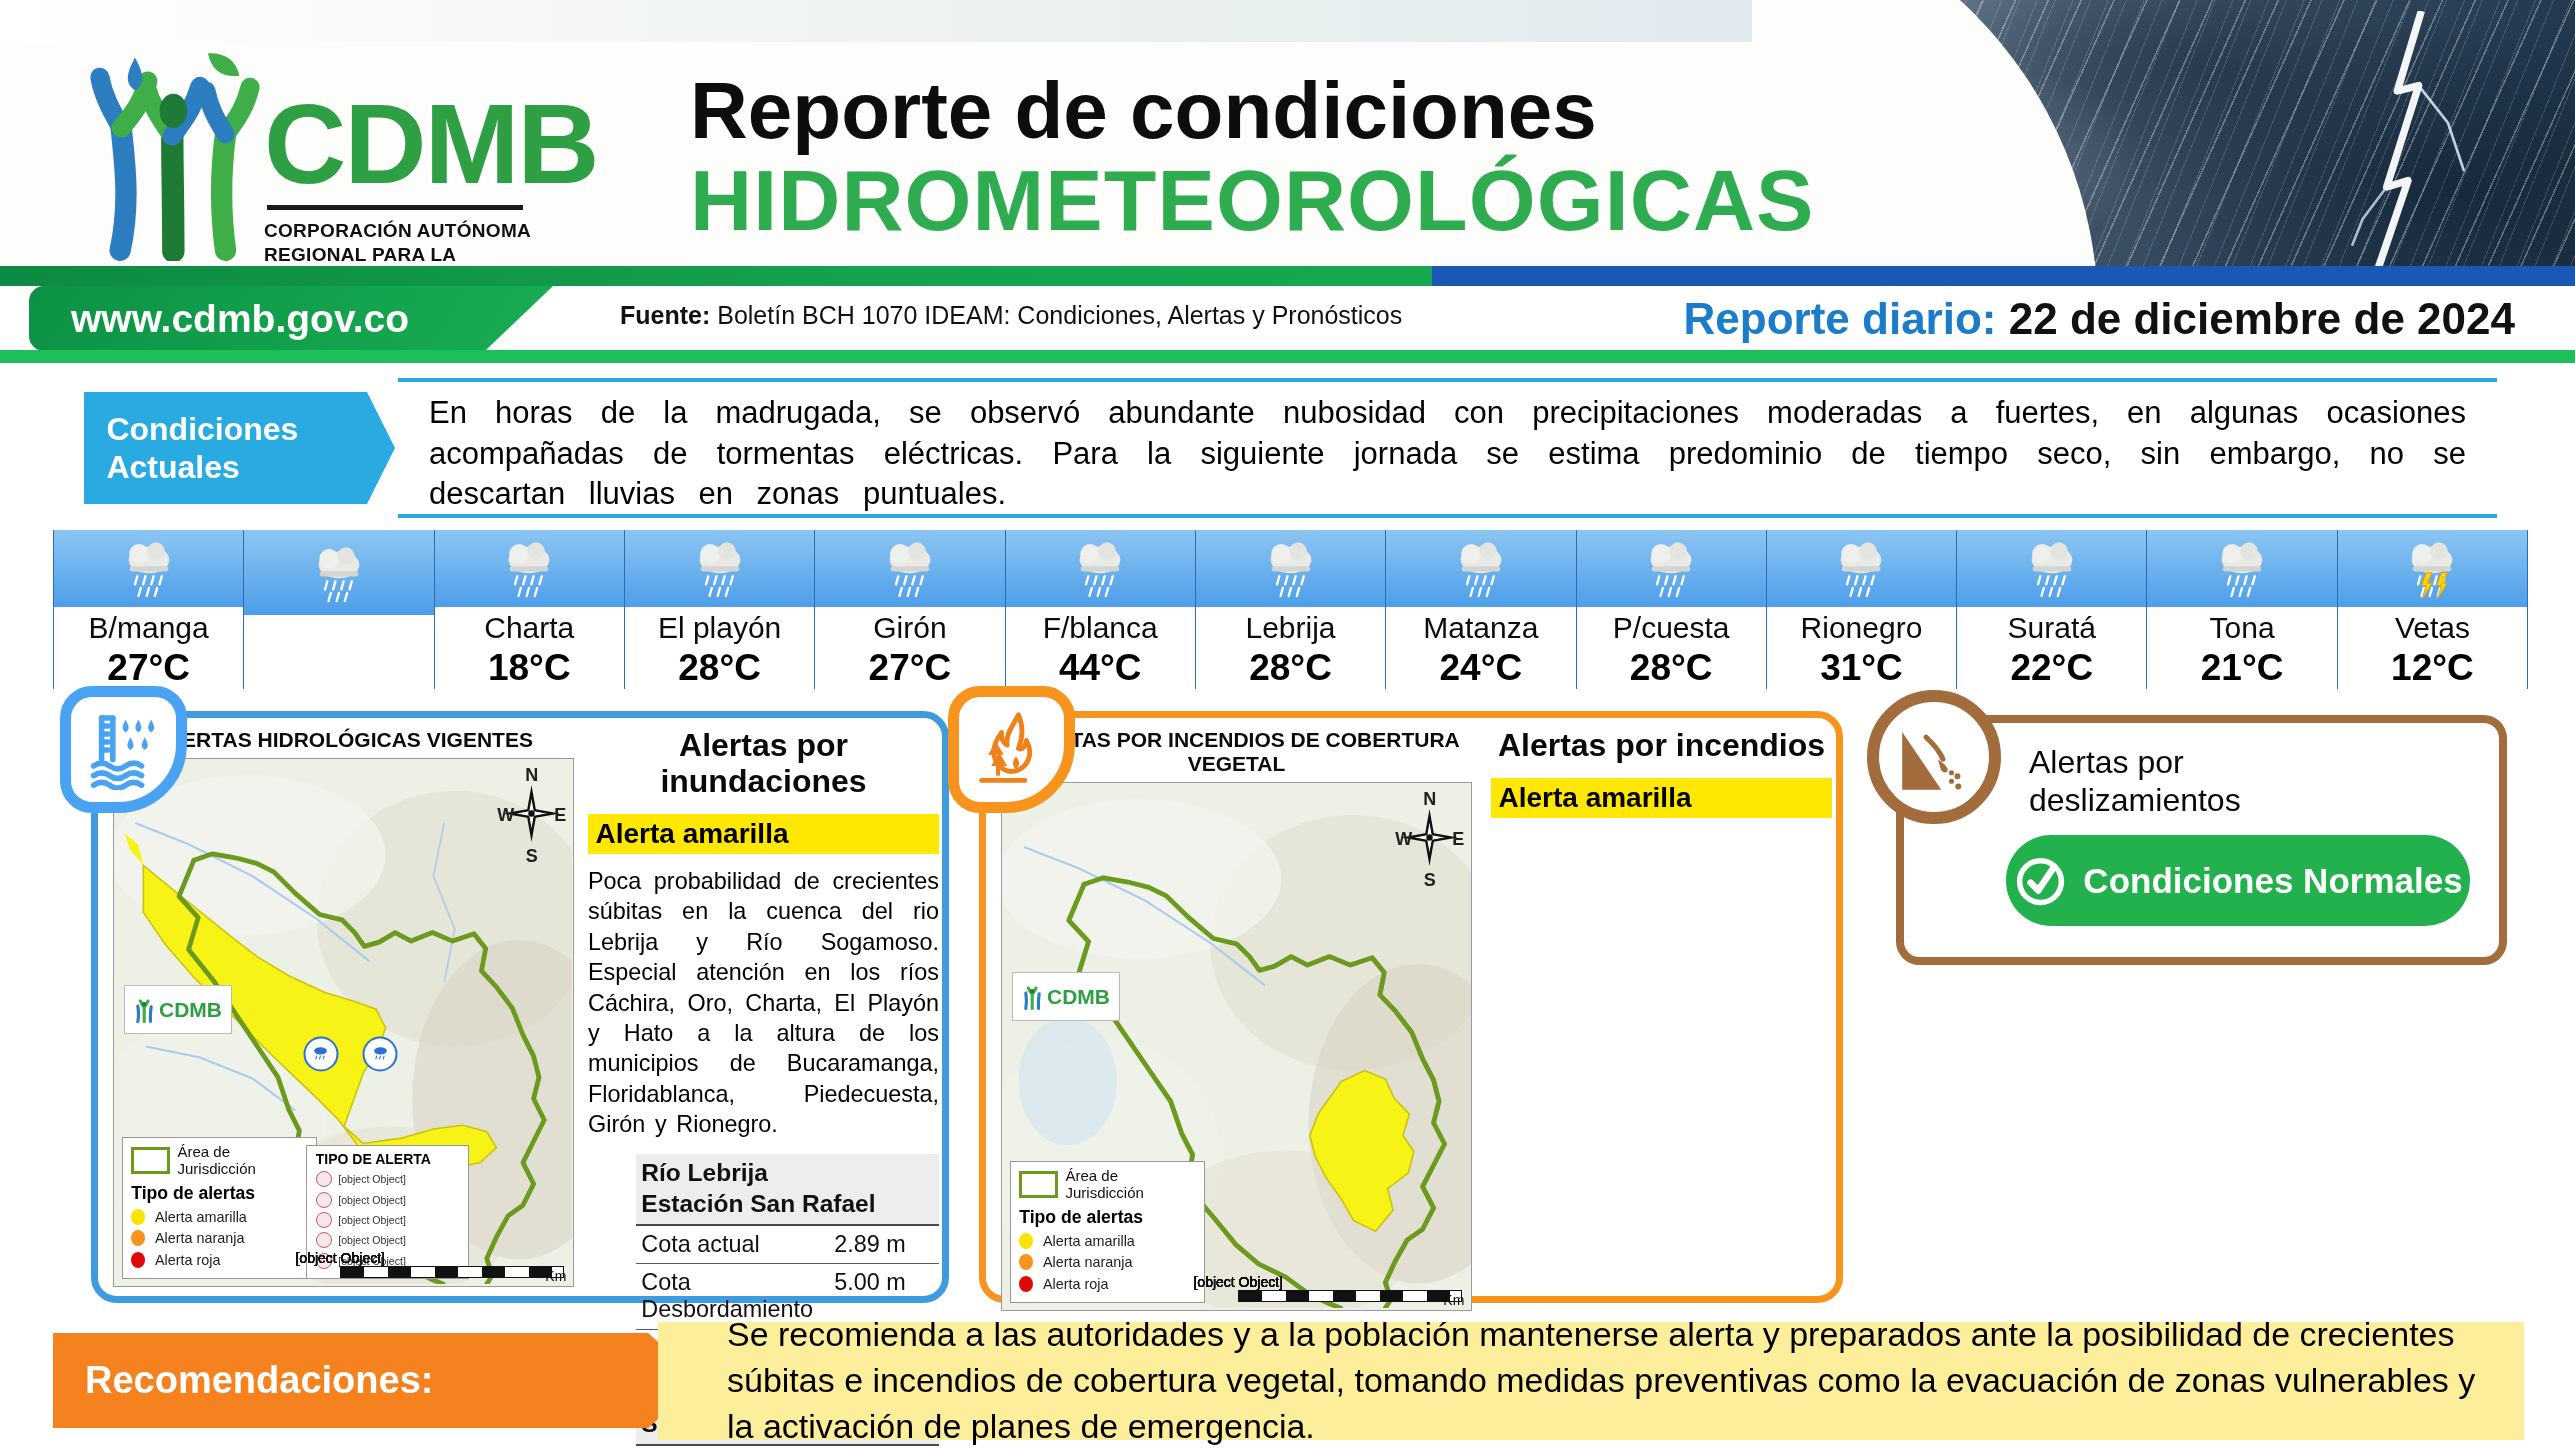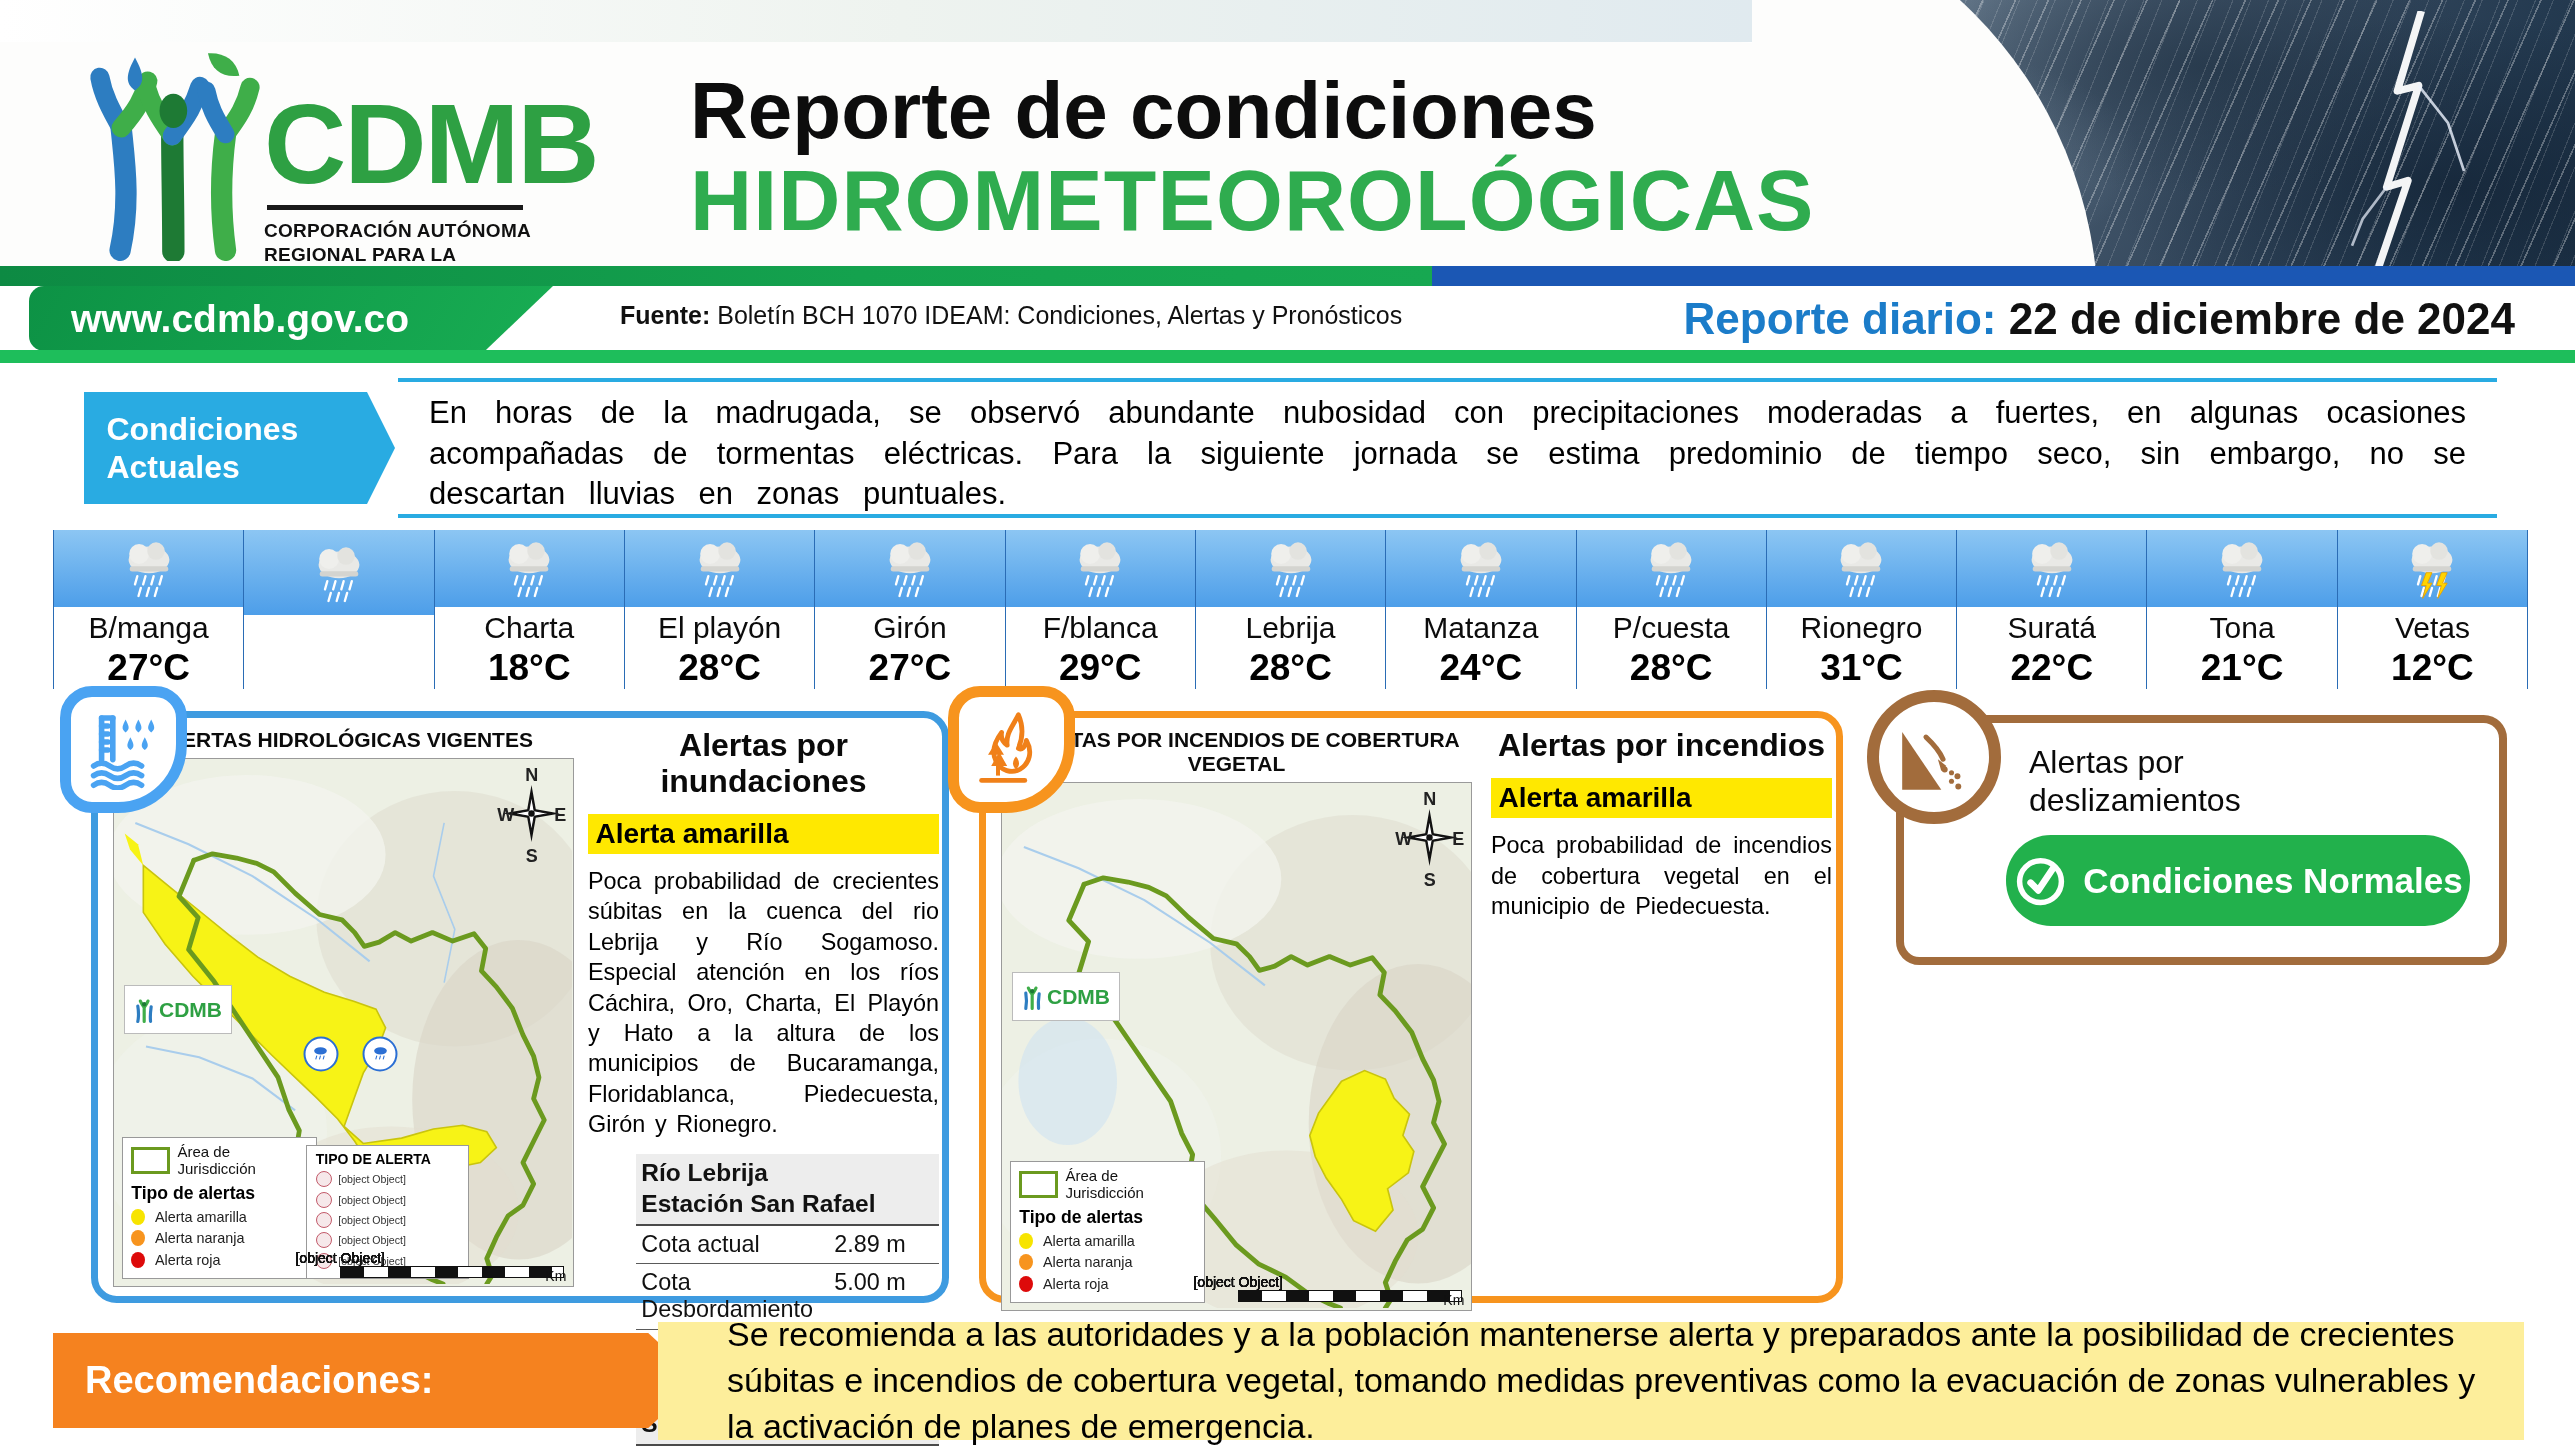--- a/index.html
+++ b/index.html
@@ -358,21 +358,21 @@
               <line x1="74" y1="94" x2="70" y2="108"></line>
             </g>
             <g class="bolt" fill="#ffd400" stroke="#e8a000" stroke-width="1.5">
               <polygon points="50,68 42,90 50,90 44,112 60,86 52,86 60,68"></polygon>
               <polygon points="76,68 68,90 76,90 70,112 86,86 78,86 86,68"></polygon>
             </g>
           </svg>
         </div>
         <div class="wbot">
           <div class="wcity">F/blanca</div>
-          <div class="wtemp">29°C</div>
+          <div class="wtemp">44°C</div>
         </div>
       </div>
       <div class="wcol rainy">
         <div class="wtop">
           <svg class="cloudicon" viewBox="0 0 120 120">
             <ellipse cx="60" cy="46" rx="35" ry="23" fill="#e9e9e6"></ellipse>
             <circle cx="43" cy="36" r="17" fill="#efefec"></circle>
             <circle cx="72" cy="31" r="15" fill="#e3e3df"></circle>
             <rect x="27" y="57" width="66" height="9" rx="4" fill="#d4d4d0"></rect>
             <g class="rain" stroke="#ffffff" stroke-width="4" stroke-linecap="round">
@@ -928,21 +928,20 @@
       <path d="M58,6 C50,22 42,30 44,44 C38,40 36,34 37,28 C28,40 24,52 30,64 C36,76 50,80 60,74 C72,67 76,52 68,38 C66,48 62,50 58,48 C64,34 64,20 58,6 Z" fill="none" stroke="#f08019" stroke-width="6" stroke-linejoin="round"></path>
       <path d="M20,56 L30,40 L40,56 L36,56 L44,70 L24,70 L32,56 Z" fill="#f08019"></path>
       <rect x="30" y="70" width="5" height="12" fill="#f08019"></rect>
       <path d="M55,58 C50,64 50,70 55,74 C60,70 60,64 55,58 Z" fill="#f08019"></path>
       <line x1="12" y1="88" x2="66" y2="88" stroke="#f08019" stroke-width="6" stroke-linecap="round"></line>
     </svg>
   </div>
   <div class="pcol p2col">
     <div class="ptitle">Alertas por incendios</div>
     <div class="ybar">Alerta amarilla</div>
-    <div class="ptext">Poca probabilidad de incendios de cobertura vegetal en el municipio de Piedecuesta.</div>
   </div>
 
   <div class="panel panel3"></div>
   <div class="corner-icon icon-slide">
     <svg width="85" height="85" viewBox="0 0 100 100">
       <polygon points="12,20 12,88 58,88" fill="#a26c3c"></polygon>
       <path d="M40,26 Q55,40 60,52" fill="none" stroke="#a26c3c" stroke-width="6" stroke-linecap="round"></path>
       <polygon points="64,60 54,52 58,66" fill="#a26c3c"></polygon>
       <circle cx="62" cy="64" r="3.5" fill="#a26c3c"></circle>
       <circle cx="70" cy="68" r="3" fill="#a26c3c"></circle>

